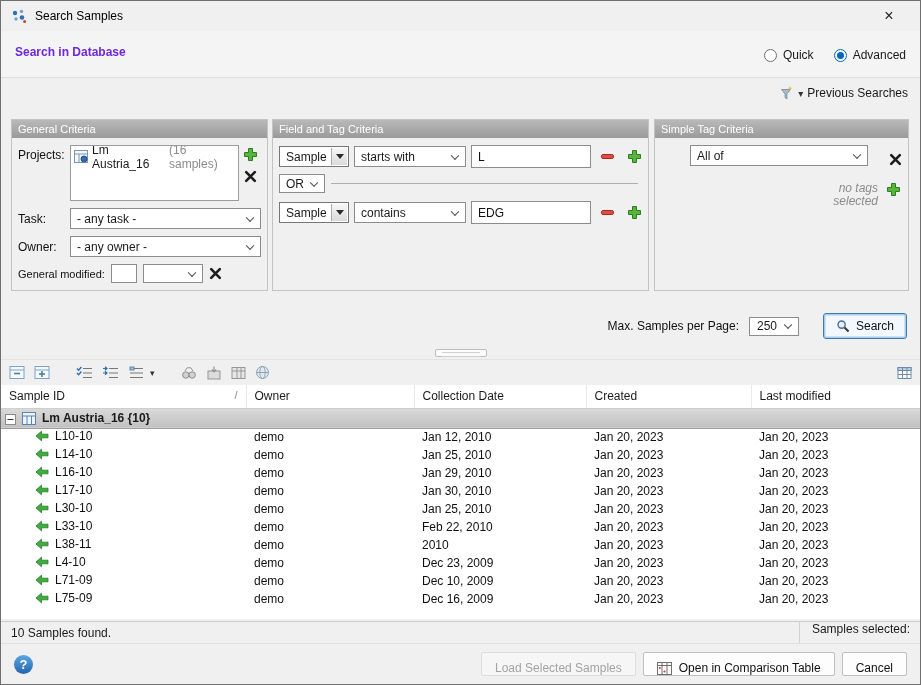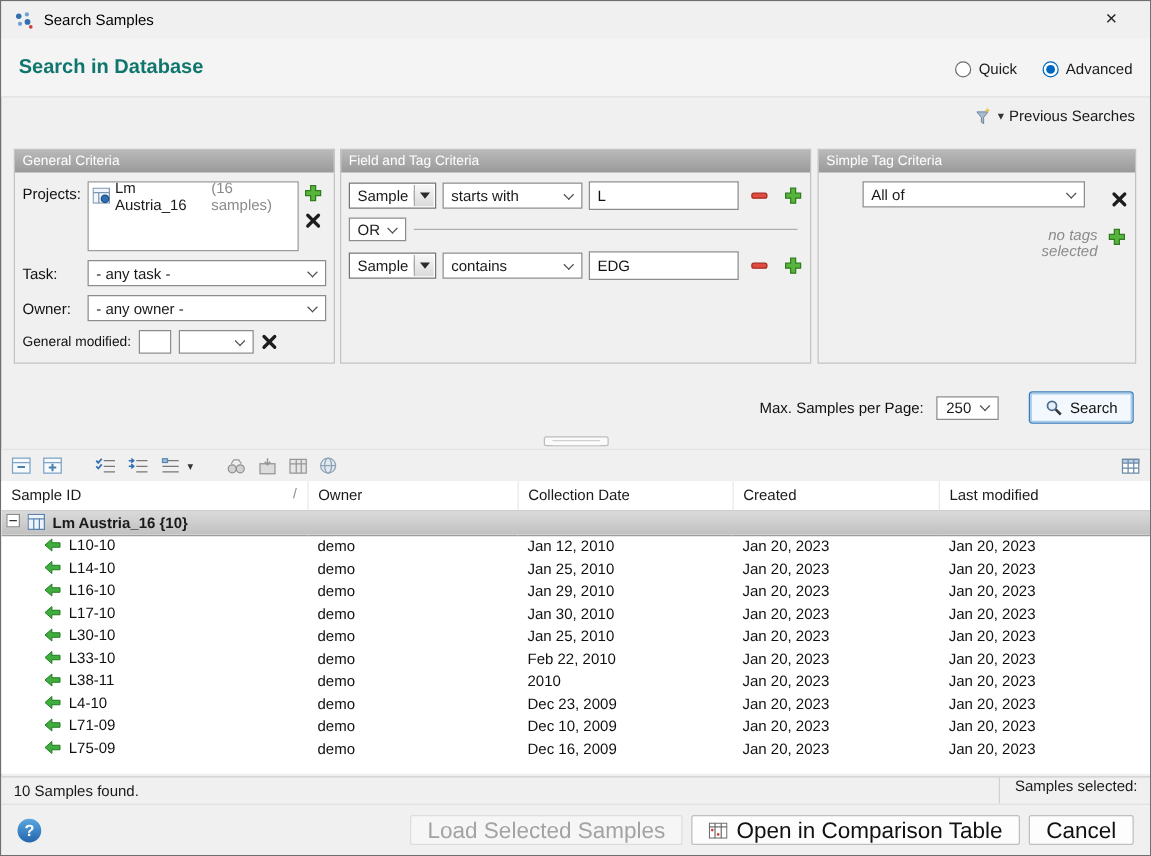--- a/index.html
+++ b/index.html
@@ -11,21 +11,21 @@
   
   .titlebar { position:absolute; top:0; left:0; right:0; height:30px; background:#f0f0f0;
               display:flex; align-items:center; padding:0 11px 0 10px; }
   .titlebar .title { margin-left:8px; font-size:12px; color:#000; }
   .close-btn { margin-left:auto; width:40px; height:30px; display:flex; align-items:center;
                justify-content:center; font-size:16px; color:#222; cursor:default; }
 
   
   .hdr { position:absolute; top:30px; left:0; right:0; height:47px; background:#f4f4f4;
          border-bottom:1px solid #dedede; }
-  .hdr .page-title { position:absolute; left:14px; top:14px; font-size:16px; font-weight:bold; color:#0f766e; }
+  .hdr .page-title { position:absolute; left:14px; top:14px; font-size:12px; font-weight:bold; color:#6d28d9; }
   .modes { position:absolute; right:14px; top:17px; display:flex; gap:20px; align-items:center; }
   .radio { display:flex; align-items:flex-end; gap:6px; cursor:default; }
   .rb { width:13px; height:13px; border:1px solid #6e6e6e; border-radius:50%; background:#fff; position:relative; flex:0 0 auto; }
   .rb.sel { border-color:#0067c0; }
   .rb.sel::after { content:""; position:absolute; inset:2px; background:#0067c0; border-radius:50%; }
 
   
   .prevrow { position:absolute; top:84px; right:12px; display:flex; align-items:center; gap:4px; cursor:default; }
   .caret { font-size:10px; color:#333; }
 
@@ -97,38 +97,38 @@
 
   
   .tbl-wrap { position:absolute; top:384px; left:0; right:0; bottom:65px; background:#fff; overflow:hidden; }
   table { border-collapse:collapse; table-layout:fixed; width:100%; font-size:12px; }
   thead td { height:23px; background:#fff; border-bottom:1px solid #cfcfcf; border-right:1px solid #e9e9e9;
              padding:0 8px; color:#1a1a1a; }
   thead td:last-child { border-right:none; }
   .sort { float:right; color:#8a8a8a; font-size:11px; }
   .grow td { height:20px; background:linear-gradient(#dadada,#c1c1c1); border-top:1px solid #ababab;
              border-bottom:1px solid #9e9e9e; font-weight:bold; padding:0 4px; }
-  .gcell { display:flex; align-items:flex-start; gap:6px; }
+  .gcell { display:flex; align-items:flex-end; gap:6px; }
   .drow td { height:18px; padding:0 8px; color:#101010; }
   .drow .c0 { padding-left:34px; }
   .cidwrap { display:inline-flex; align-items:center; gap:6px; }
 
   
   .status { position:absolute; top:620px; left:0; right:0; height:22px; background:#f0f0f0;
             border-top:1px solid #cdcdcd; display:flex; align-items:center; padding:0 10px; }
   .status .right { margin-left:auto; height:100%; display:flex; align-items:center; gap:26px;
                    border-left:1px solid #d2d2d2; padding-left:12px;flex-direction:column; }
 
   
   .footer { position:absolute; top:642px; left:0; right:0; bottom:0; background:#f0f0f0;
             border-top:1px solid #e0e0e0; display:flex; align-items:center; padding:0 13px; gap:7px; }
   .help-ic { width:19px; height:19px; border-radius:50%; background:linear-gradient(#5aa7e0,#2465ad);
              color:#fff; font-weight:bold; font-size:13px; display:flex; align-items:center; justify-content:center; }
   .btn { height:24px; padding:0 13px; background:#fdfdfd; border:1px solid #bfbfbf; border-radius:2px;
-         font-size:18px; color:#111; display:flex; align-items:center; gap:7px; cursor:default; }
+         font-size:12px; color:#111; display:flex; align-items:flex-end; gap:7px; cursor:default; }
   .btn.disabled { background:#f6f6f6; border-color:#dddddd; color:#a3a3a3; }
   .btn.first { margin-left:auto; }
 </style>
 </head>
 <body>
 
 <div class="window">
 
   <div class="titlebar">
     <span class="icon-btn">

